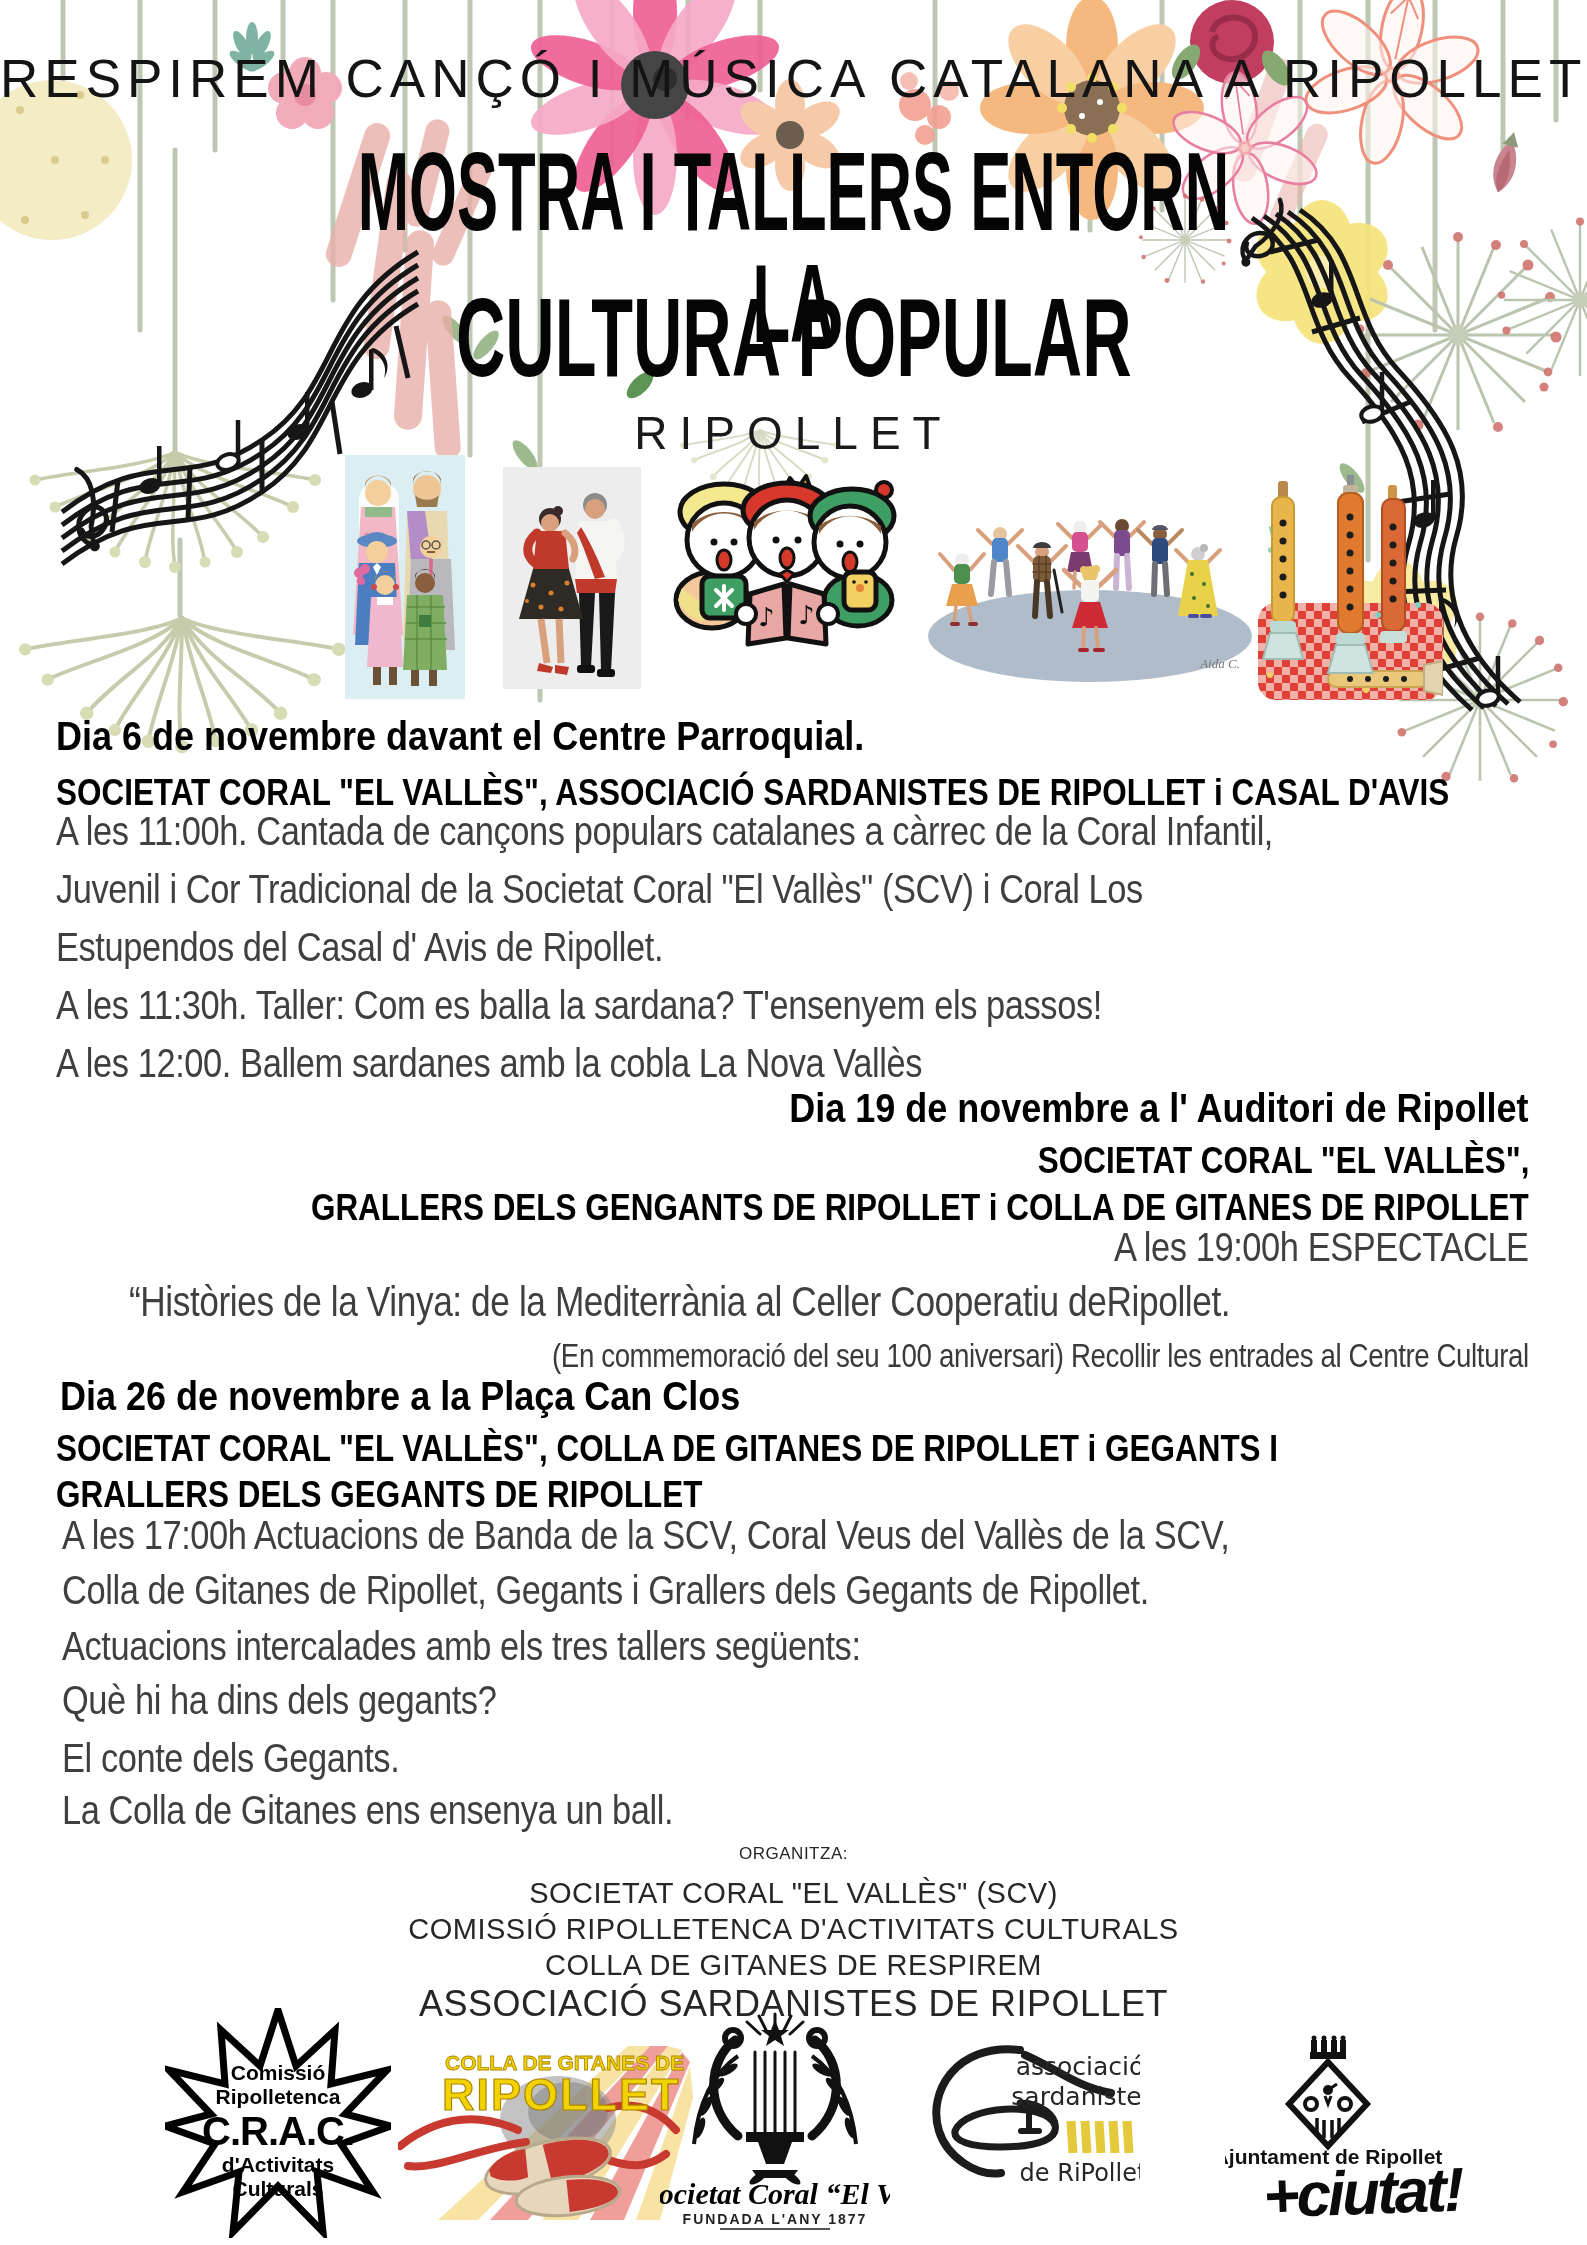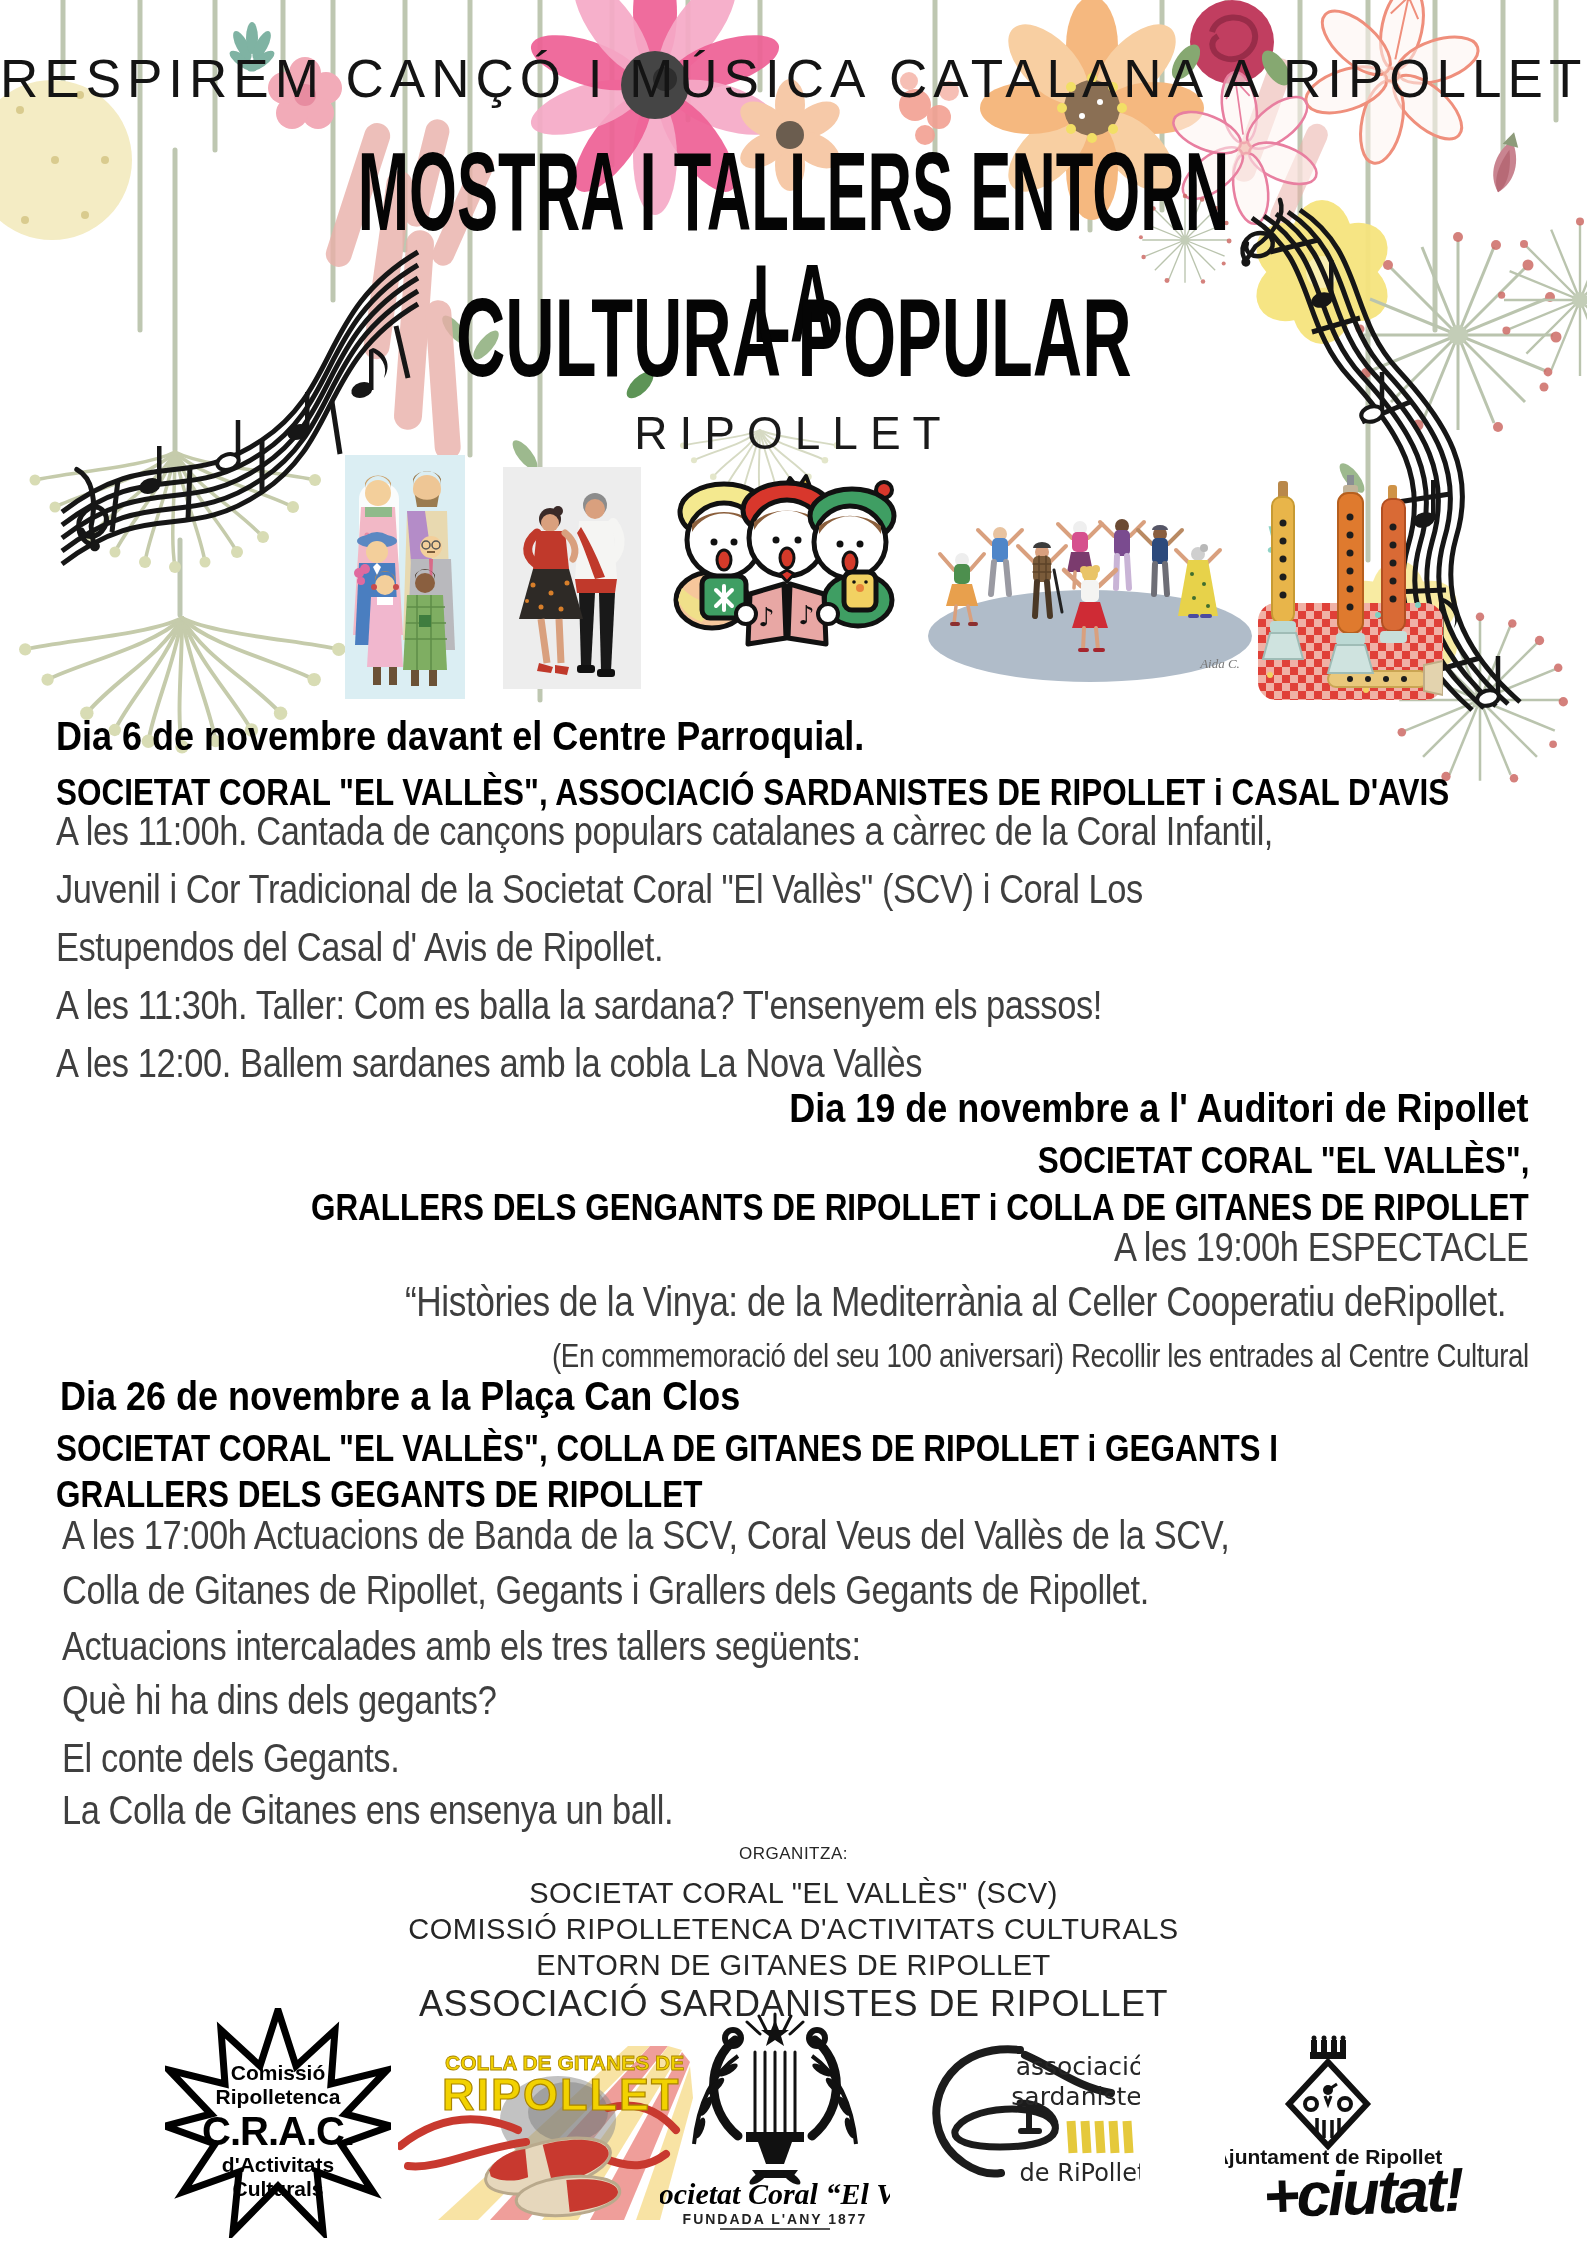--- a/index.html
+++ b/index.html
@@ -16,21 +16,21 @@
   .subtitle{left:0;width:1587px;text-align:center;font-size:46px;font-weight:400;
             letter-spacing:12px;color:#1a1a1a;}
   
   .t-head{left:56px;font-size:40px;font-weight:700;color:#000;transform:scaleX(.9);
           transform-origin:left top;white-space:nowrap;}
   .t-org{left:56px;font-size:37px;font-weight:700;color:#000;transform:scaleX(.85);
          transform-origin:left top;white-space:nowrap;}
   .t-body{left:56px;font-size:41px;font-weight:400;color:#3f3f3f;transform:scaleX(.84);
           transform-origin:left top;white-space:nowrap;letter-spacing:-.5px;}
   .r-al{left:auto;right:58px;transform-origin:right top;text-align:right;}
-  .t-center{left:0;width:1587px;text-align:right;}
+  .t-center{left:0;width:1587px;text-align:left;}
   .t-center .cxc{display:inline-block;white-space:nowrap;transform:translateX(24px) scaleX(.84);
                  transform-origin:center top;font-size:42px;font-weight:400;color:#3f3f3f;letter-spacing:-.5px;}
   .t-small{font-size:33px;color:#3a3a3a;}
   
   .org-line{left:0;width:1587px;text-align:center;color:#262626;letter-spacing:.5px;font-weight:400;}
   
   svg{display:block;}
   .sig{font-family:"Liberation Serif",serif;font-style:italic;}
 </style>
 </head>
@@ -662,21 +662,21 @@
     <div class="abs t-body" style="top:1623px;left:62px">Actuacions intercalades amb els tres tallers següents:</div>
     <div class="abs t-body" style="top:1677px;left:62px">Què hi ha dins dels gegants?</div>
     <div class="abs t-body" style="top:1735px;left:62px">El conte dels Gegants.</div>
     <div class="abs t-body" style="top:1787px;left:62px">La Colla de Gitanes ens ensenya un ball.</div>
   </div>
 
   <div>
     <div class="abs org-line" style="top:1844px;font-size:17px">ORGANITZA:</div>
     <div class="abs org-line" style="top:1877px;font-size:29px">SOCIETAT CORAL "EL VALLÈS" (SCV)</div>
     <div class="abs org-line" style="top:1913px;font-size:29px">COMISSIÓ RIPOLLETENCA D'ACTIVITATS CULTURALS</div>
-    <div class="abs org-line" style="top:1949px;font-size:29px">ENTORN DE GITANES DE RIPOLLET</div>
+    <div class="abs org-line" style="top:1949px;font-size:29px">COLLA DE GITANES DE RESPIREM</div>
     <div class="abs org-line" style="top:1983px;font-size:36px">ASSOCIACIÓ SARDANISTES DE RIPOLLET</div>
   </div>
 
   <svg class="abs" style="left:165px;top:2008px" width="226" height="230" viewBox="0 0 226 230">
     <polygon fill="#fff" stroke="#000" stroke-width="7" stroke-linejoin="miter" points="113,2 131,58 170,22 166,76 222,62 180,106 226,118 176,136 208,184 152,164 158,224 113,178 68,224 74,164 18,184 50,136 0,118 46,106 4,62 60,76 56,22 95,58"></polygon>
     <text x="113" y="72" text-anchor="middle" font-size="21" font-weight="700" fill="#000">Comissió</text>
     <text x="113" y="96" text-anchor="middle" font-size="21" font-weight="700" fill="#000">Ripolletenca</text>
     <text x="113" y="137" text-anchor="middle" font-size="40" font-weight="700" fill="#000" style="letter-spacing:-1px">C.R.A.C.</text>
     <text x="113" y="164" text-anchor="middle" font-size="21" font-weight="700" fill="#000">d'Activitats</text>
     <text x="113" y="188" text-anchor="middle" font-size="21" font-weight="700" fill="#000">Culturals</text>

